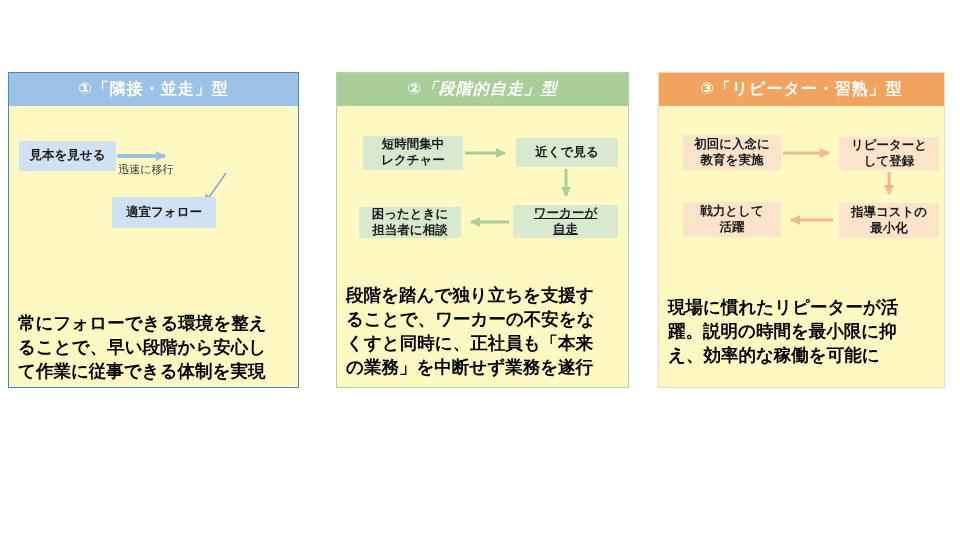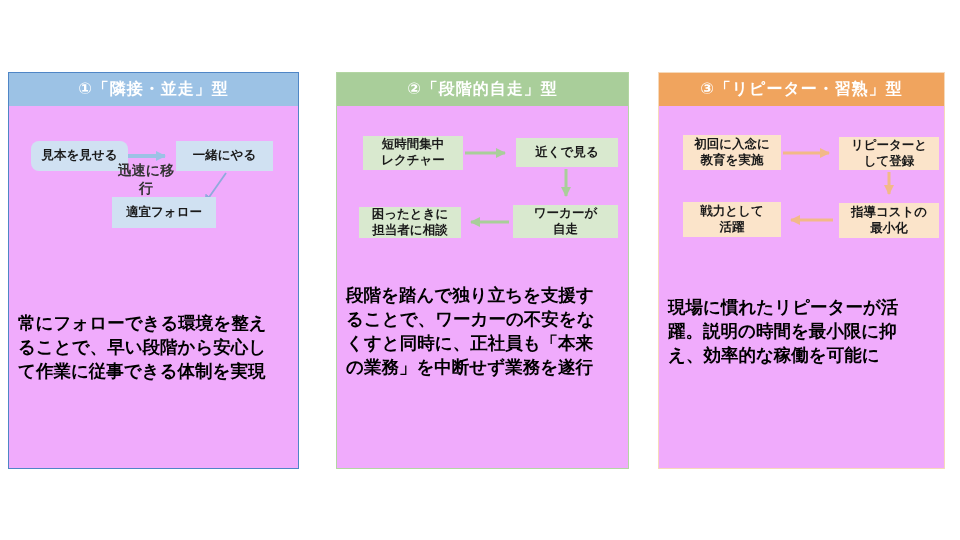--- a/index.html
+++ b/index.html
@@ -1,35 +1,35 @@
 <!DOCTYPE html>
 <html><head>
 <meta charset="utf-8">
 <style>
   html,body{margin:0;padding:0;background:#ffffff;}
   body{font-family:"Liberation Sans","DejaVu Sans",sans-serif;}
   .canvas{position:relative;width:960px;height:540px;background:#ffffff;overflow:hidden;}
-  .panel{position:absolute;top:72px;height:397px;background:#f0abfc;box-sizing:border-box;}
+  .panel{position:absolute;top:72px;height:316px;background:#fef9c3;box-sizing:border-box;}
   .panel-1{left:8px;width:291px;border:1px solid #4f86c6;}
   .panel-2{left:336px;width:293px;border:1px solid #b3d6a3;}
   .panel-3{left:658px;width:287px;border:1px solid #f6d9ba;}
   .phead{height:33px;display:flex;align-items:center;justify-content:center;
          color:#ffffff;font-weight:bold;font-size:16px;letter-spacing:1px;}
   .panel-1 .phead{background:#9cc2e5;}
-  .panel-2 .phead{background:#a9ce9a;}
+  .panel-2 .phead{background:#a9ce9a;font-style:italic;}
   .panel-3 .phead{background:#f0a45e;text-align:center;}
   .flow{position:relative;height:182px;}
   .fbox{position:absolute;display:flex;align-items:center;justify-content:center;
         text-align:center;font-weight:bold;color:#1a1a1a;font-size:12.5px;
         line-height:1.25;white-space:pre-line;box-sizing:border-box;}
   .panel-1 .fbox{background:#d0e1f2;}
   .panel-2 .fbox{background:#d9e9cf;}
   .panel-3 .fbox{background:#fbe4ca;}
   .arrow-svg{position:absolute;left:0;top:0;width:100%;height:100%;pointer-events:none;}
-  .alabel{position:absolute;font-size:14px;color:#333;text-align:center;font-weight:bold;}
+  .alabel{position:absolute;font-size:11px;color:#333;text-align:center;font-weight:normal;}
   .desc{position:absolute;left:9px;right:9px;color:#000;font-weight:bold;
         font-size:17.5px;line-height:24px;white-space:pre-line;}
   .p1-desc{top:214px;margin-top:24px;}
   .p2-desc{top:210px;}
   .p3-desc{top:222px;}
   .defs-svg{position:absolute;width:0;height:0;}
 </style>
 </head>
 <body>
 
@@ -52,42 +52,41 @@
 
 <div class="canvas">
 
   <div class="panel panel-1">
     <div class="phead">①「隣接・並走」型</div>
     <div class="flow">
       <svg class="arrow-svg" viewBox="0 0 289 182">
         <line x1="108" y1="50" x2="156" y2="50" stroke="#9cc2e5" stroke-width="4" marker-end="url(#mk-blue)"></line>
         <line x1="217" y1="67" x2="196" y2="97" stroke="#8faadc" stroke-width="1.8" marker-end="url(#mk-blue2)"></line>
       </svg>
-      <div class="fbox" style="left:22px;top:35px;width:97px;height:30px;border-radius:8px;">見本を見せる</div>
-      <div class="fbox" style="left:167px;top:35px;width:97px;height:30px;">一緒にやる</div>
+      <div class="fbox" style="left:10px;top:35px;width:97px;height:30px;">見本を見せる</div>
       <div class="fbox" style="left:103px;top:91px;width:104px;height:31px;">適宜フォロー</div>
       <div class="alabel" style="left:104px;top:56px;width:66px;">迅速に移行</div>
     </div>
     <div class="desc p1-desc">常にフォローできる環境を整え
 ることで、早い段階から安心し
 て作業に従事できる体制を実現</div>
   </div>
 
   <div class="panel panel-2">
     <div class="phead">②「段階的自走」型</div>
     <div class="flow">
       <svg class="arrow-svg" viewBox="0 0 291 182">
         <line x1="128" y1="47" x2="168" y2="47" stroke="#a9ce9a" stroke-width="3" marker-end="url(#mk-green)"></line>
         <line x1="229" y1="63" x2="229" y2="90" stroke="#a9ce9a" stroke-width="3" marker-end="url(#mk-green)"></line>
         <line x1="172" y1="116" x2="134" y2="116" stroke="#a9ce9a" stroke-width="3" marker-end="url(#mk-green)"></line>
       </svg>
       <div class="fbox" style="left:26px;top:30px;width:100px;height:34px;">短時間集中
 レクチャー</div>
       <div class="fbox" style="left:179px;top:32px;width:102px;height:29px;text-align:right;">近くで見る</div>
-      <div class="fbox" style="left:176px;top:99px;width:105px;height:33px;">ワーカーが
+      <div class="fbox" style="left:176px;top:99px;width:105px;height:33px;text-decoration:underline;">ワーカーが
 自走</div>
       <div class="fbox" style="left:22px;top:101px;width:102px;height:31px;text-align:center;">困ったときに
 担当者に相談</div>
     </div>
     <div class="desc p2-desc">段階を踏んで独り立ちを支援す
 ることで、ワーカーの不安をな
 くすと同時に、正社員も「本来
 の業務」を中断せず業務を遂行</div>
   </div>
 

